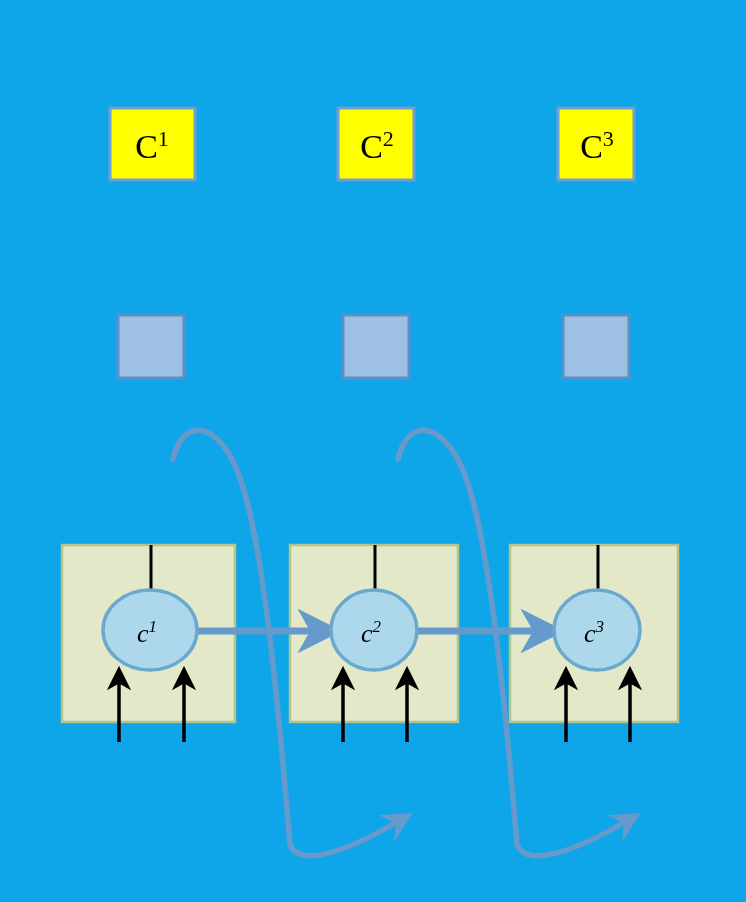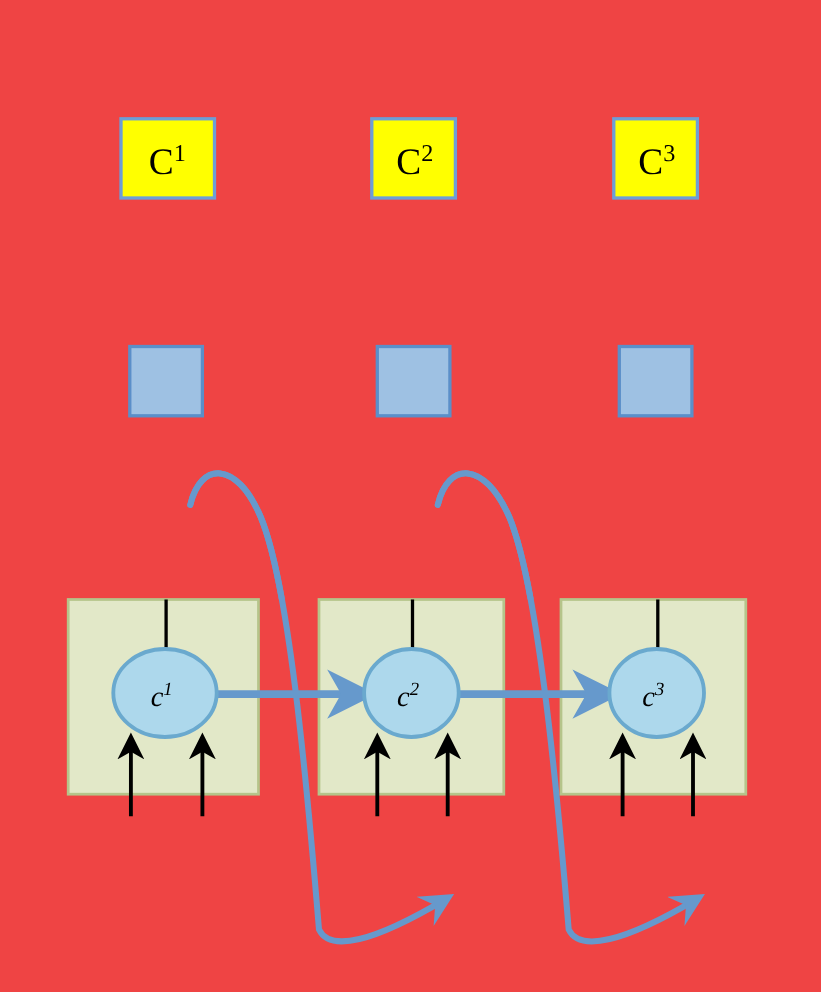--- a/index.html
+++ b/index.html
@@ -7,21 +7,21 @@
     padding: 0;
     background: #000000;
   }
   body {
     font-family: "Liberation Serif", serif;
   }
   #canvas {
     position: relative;
     width: 746px;
     height: 902px;
-    background: #ef4444;
+    background: #0ea5e9;
     overflow: hidden;
   }
   #diagram-svg {
     position: absolute;
     left: 0;
     top: 0;
     width: 746px;
     height: 902px;
     display: block;
   }

